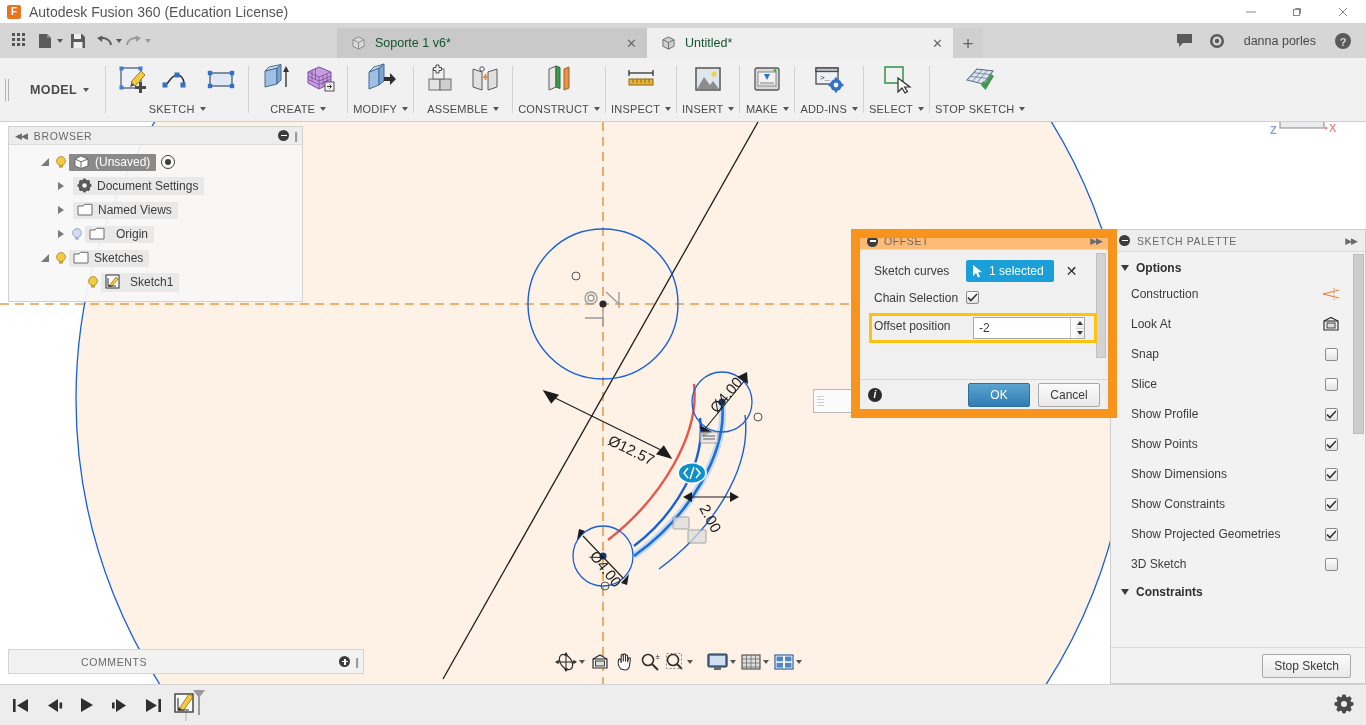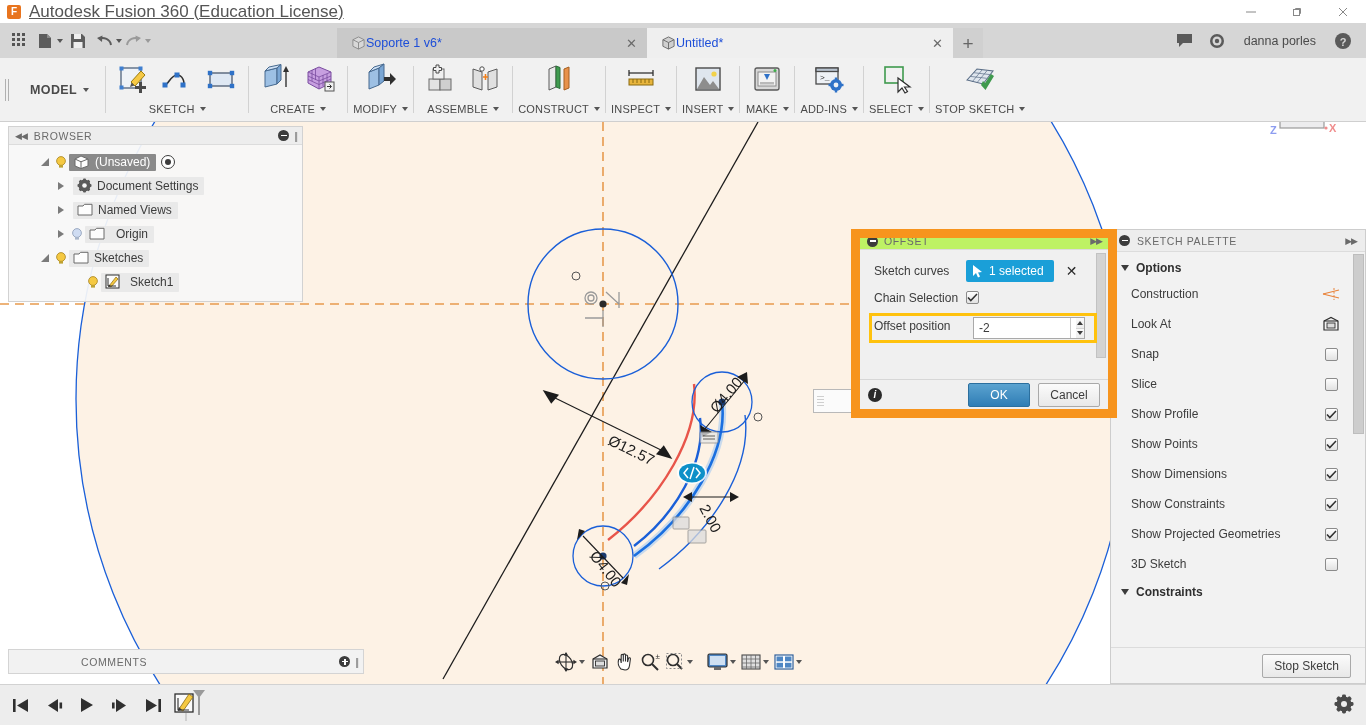--- a/index.html
+++ b/index.html
@@ -16,21 +16,21 @@
   
   .titlebar{
     position:absolute; left:0; top:0; width:1366px; height:23px;
     background:#ffffff; display:flex; align-items:center;
   }
   .ti-logo{
     width:14px;height:14px;margin-left:7px;margin-right:8px;
     background:#e8741e;border-radius:2px;color:#fff;font-size:10px;font-weight:bold;
     display:flex;align-items:center;justify-content:center;line-height:1;
   }
-  .ti-title{ font-size:17px; color:#555;text-decoration:underline; }
+  .ti-title{ font-size:14px; color:#555; }
   .ti-btns{ margin-left:auto; display:flex; height:23px; }
   .ti-btn{ width:46px;height:23px;display:flex;align-items:center;justify-content:center;color:#777; }
   .ti-btn svg{ display:block; }
 
   
   .tabbar{
     position:absolute; left:0; top:23px; width:1366px; height:35px;
     background:#d6d6d6; display:flex; align-items:flex-end;
   }
   .qa{ display:flex; align-items:center; height:35px; padding-left:4px; }
@@ -39,21 +39,21 @@
     color:#555;position:relative;
   }
   .qa-btn.wide{ width:22px; }
   .caret{ width:0;height:0;border-left:3.5px solid transparent;border-right:3.5px solid transparent;border-top:4px solid #555; margin-left:1px;}
   .qa-grp{ display:flex;align-items:center;height:30px; }
 
   .tab{
     height:30px; display:flex; align-items:center; position:relative;
     padding:0 10px 0 14px; min-width:130px;
   }
-  .tab .tlabel{ font-size:12.5px; color:#1d4ed8; margin-left:0; white-space:nowrap; }
+  .tab .tlabel{ font-size:12.5px; color:#14532d; margin-left:9px; white-space:nowrap; }
   .tab .tclose{ margin-left:auto; padding-left:26px; color:#6a6a6a; font-size:13px; line-height:1;}
   .tab.inactive{ background:#c9c9c9; }
   .tab.active{ background:#efefef; }
   .cube-ico{ width:15px;height:14px; display:block; }
   .tab-plus{
     width:30px;height:30px;background:#d0d0d0;display:flex;align-items:center;justify-content:center;
     color:#666;font-size:19px;font-weight:300;line-height:1;
   }
   .tb-right{ margin-left:auto; display:flex;align-items:center;height:35px;padding-right:8px;gap:2px; }
   .tb-icon{ width:30px;height:30px;display:flex;align-items:center;justify-content:center;color:#5a5a5a; }
@@ -176,21 +176,21 @@
   .mini-grip{ width:13px;height:100%;display:flex;flex-direction:column;justify-content:center;gap:2px;padding-left:3px;}
   .mini-grip i{ display:block;width:7px;height:1px;background:#cfcfcf;}
   .mini-val{ flex:1;text-align:right;padding-right:6px;font-size:12px;color:#3c3c3c; }
 
   .dlg-wrap{
     position:absolute; left:851px; top:229px; width:266px; height:189px;
     border:9px solid #f7941d; background:#f0f0f0;
   }
   .dlg{ position:absolute;left:0;top:0;right:0;bottom:0;background:#f0f0f0;display:flex;flex-direction:column;}
   .dlg-hd{
-    height:12px;background:#bef264;border-bottom:1px solid #dcdcdc;
+    height:12px;background:#fdba74;border-bottom:1px solid #dcdcdc;
     display:flex;align-items:center;gap:6px;padding:0 7px;overflow:hidden;position:relative;
   }
   .dlg-hd .hd-inner{ position:absolute;left:7px;top:-3px;display:flex;align-items:center;gap:6px; }
   .dlg-dot{ width:11px;height:11px;border-radius:50%;background:#3c3c3c;display:flex;align-items:center;justify-content:center;}
   .dlg-dot i{ width:6px;height:1.6px;background:#fff;display:block;}
   .dlg-title{ font-size:10.5px;color:#6a6a6a;letter-spacing:.6px; }
   .dlg-chev{ position:absolute;right:6px;top:-2px;color:#6a6a6a;font-size:9px;letter-spacing:-1px;}
   .dlg-body{ flex:1;position:relative;padding:7px 0 0 0; }
   .dlg-scroll{ position:absolute;right:2px;top:3px;width:10px;height:105px;background:#d3d3d3;border:1px solid #c2c2c2;}
   .drow{ display:flex;align-items:center;height:27px;padding:0 22px 0 14px; }

